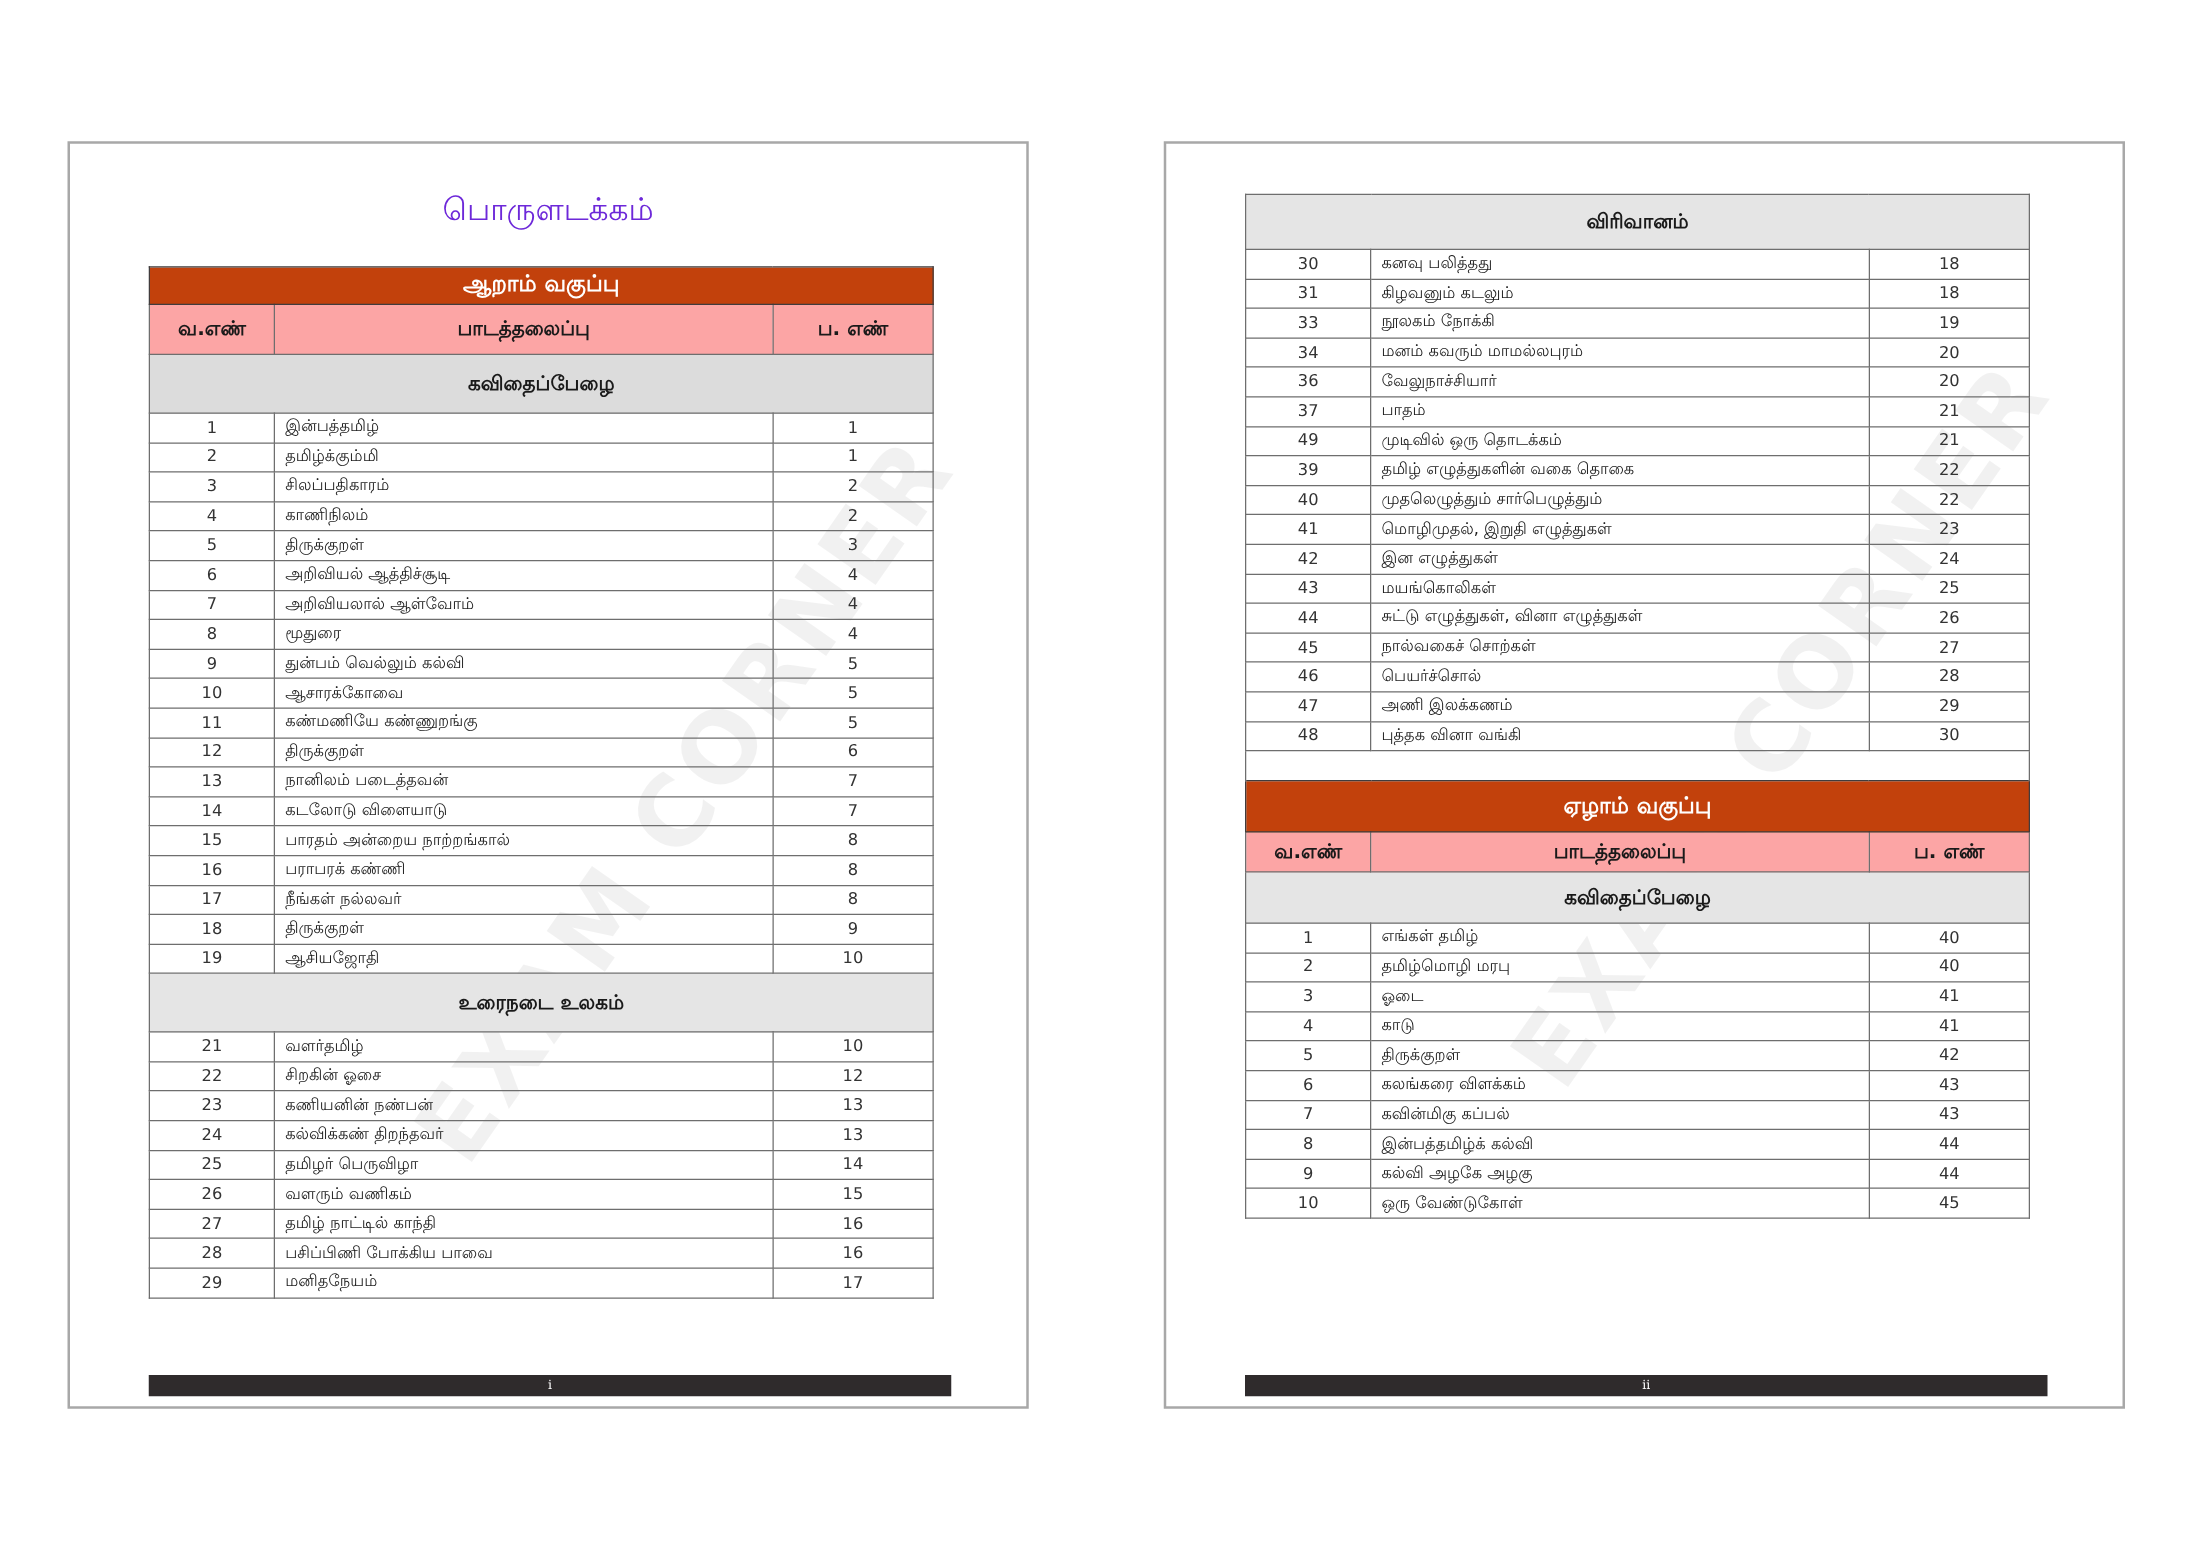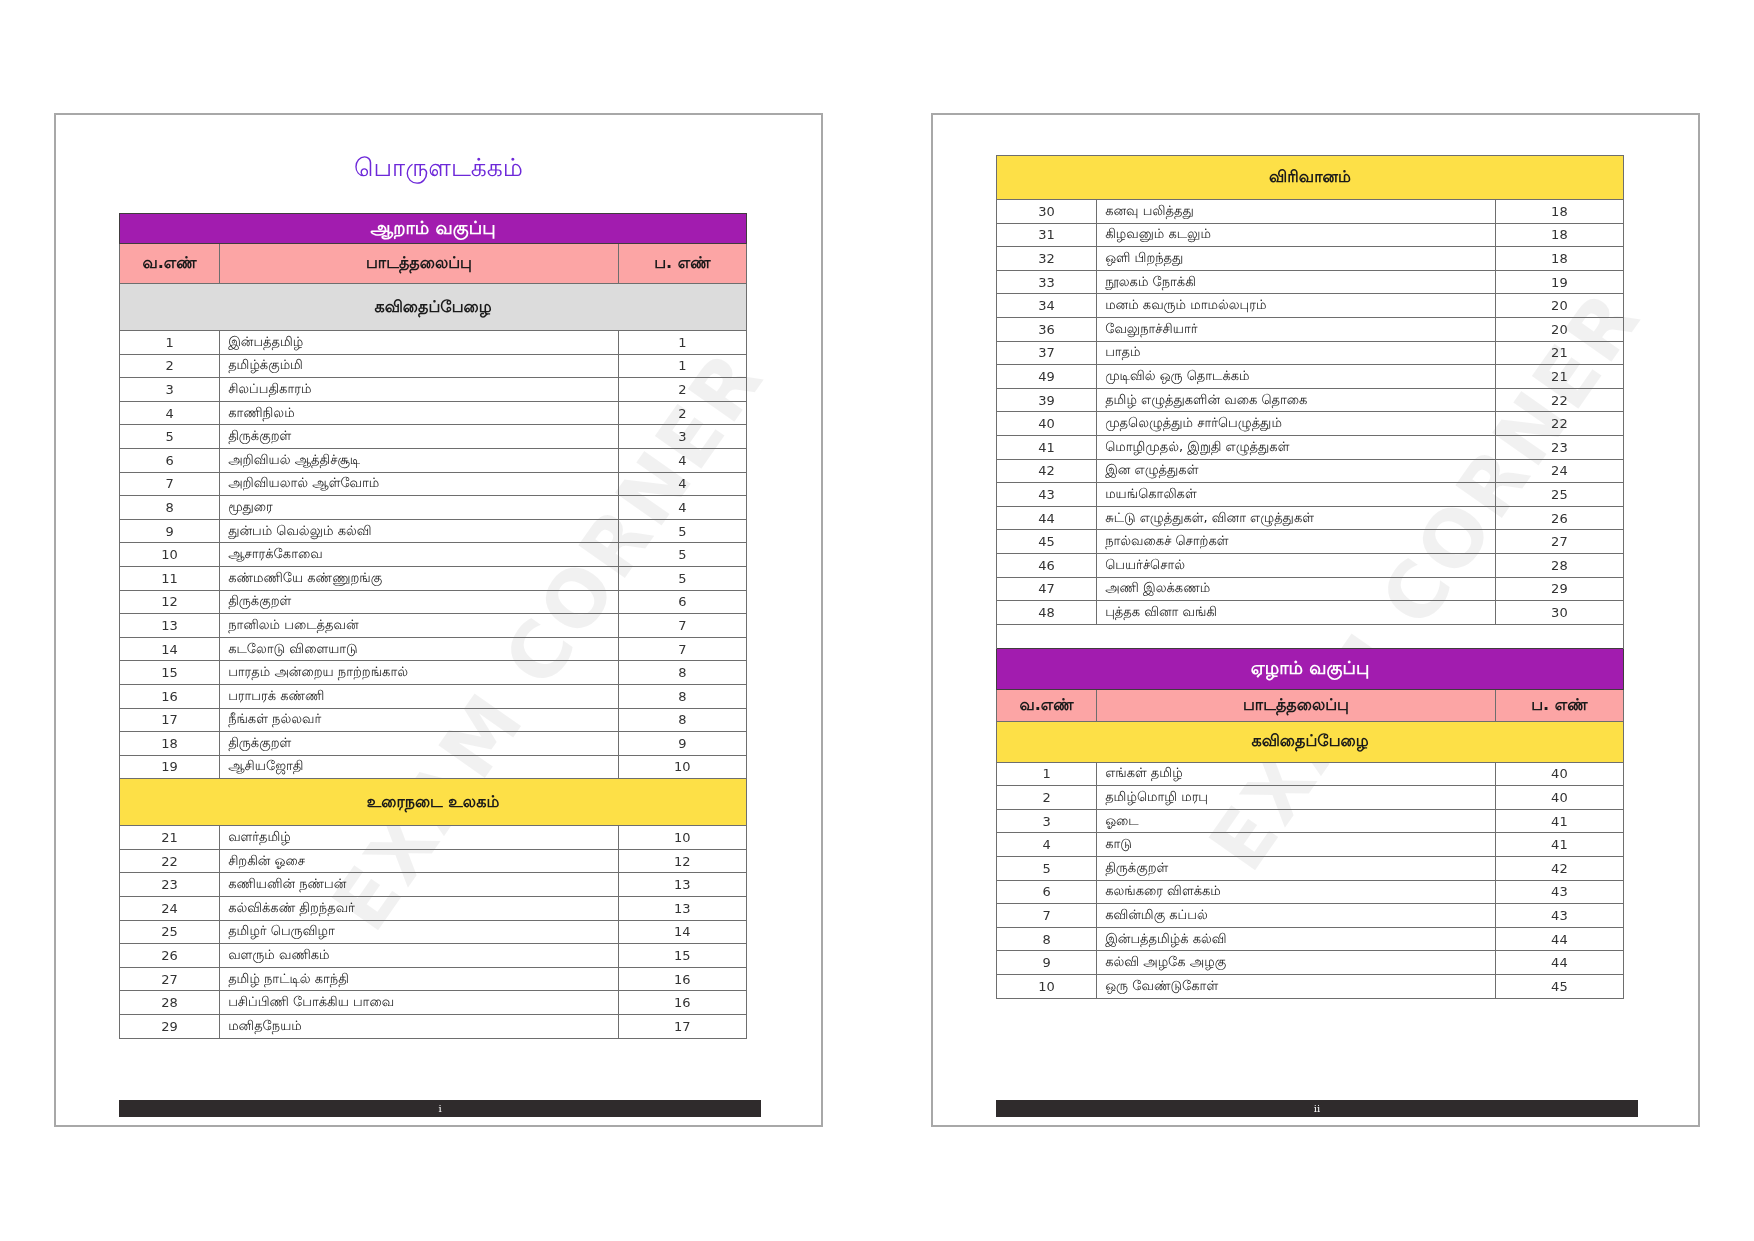--- a/index.html
+++ b/index.html
@@ -25,30 +25,30 @@
   #page-left .toc { left: 63px; top: 98px; width: 628px; }
   #page-right .toc { left: 63px; top: 40px; width: 628px; }
 
   .toc td { border: 1px solid #6e6e6e; padding: 0; height: 22.6px; }
   .toc .c-no { width: 100px; text-align: center; }
   .toc .c-title { width: 398px; text-align: left; padding-left: 8px; }
   .toc .c-page { width: 128px; text-align: center; }
   .toc .num { font-family: "DejaVu Sans", sans-serif; font-size: 13px; color: #333; }
 
   .row-class td {
-    background: #a21caf; color: #fff; text-align: center;
+    background: #c2410c; color: #fff; text-align: center;
     font-size: 18px; font-weight: bold; height: 29px; border-color: #403c3d;
   }
   .row-colhead td {
     background: #fca5a5; font-weight: bold; font-size: 16px; height: 39px; text-align: center;
   }
   .row-section td {
     background: #dcdcdc; text-align: center; font-weight: bold; font-size: 16px; height: 46px;
   }
-  .row-section.light td { background: #fde047; }
+  .row-section.light td { background: #e5e5e5; }
   .row-section.compact td { height: 27px; }
   .row-empty td { height: 23px; }
 
   #page-right .row-class td { height: 40px; font-size: 18px; }
   #page-right .row-colhead td { height: 31px; }
   #page-right .row-section.first td { height: 43px; }
   #page-right .row-section.k7 td { height: 40px; }
 
   .footer-bar {
     position: absolute; top: 985px; height: 17px; background: #2f2b2c;
@@ -254,25 +254,20 @@
           <td class="c-no num">30</td>
           <td class="c-title">கனவு பலித்தது</td>
           <td class="c-page num">18</td>
         </tr>
         <tr>
           <td class="c-no num">31</td>
           <td class="c-title">கிழவனும் கடலும்</td>
           <td class="c-page num">18</td>
         </tr>
         <tr>
-          <td class="c-no num">32</td>
-          <td class="c-title">ஒளி பிறந்தது</td>
-          <td class="c-page num">18</td>
-        </tr>
-        <tr>
           <td class="c-no num">33</td>
           <td class="c-title">நூலகம் நோக்கி</td>
           <td class="c-page num">19</td>
         </tr>
         <tr>
           <td class="c-no num">34</td>
           <td class="c-title">மனம் கவரும் மாமல்லபுரம்</td>
           <td class="c-page num">20</td>
         </tr>
         <tr>

